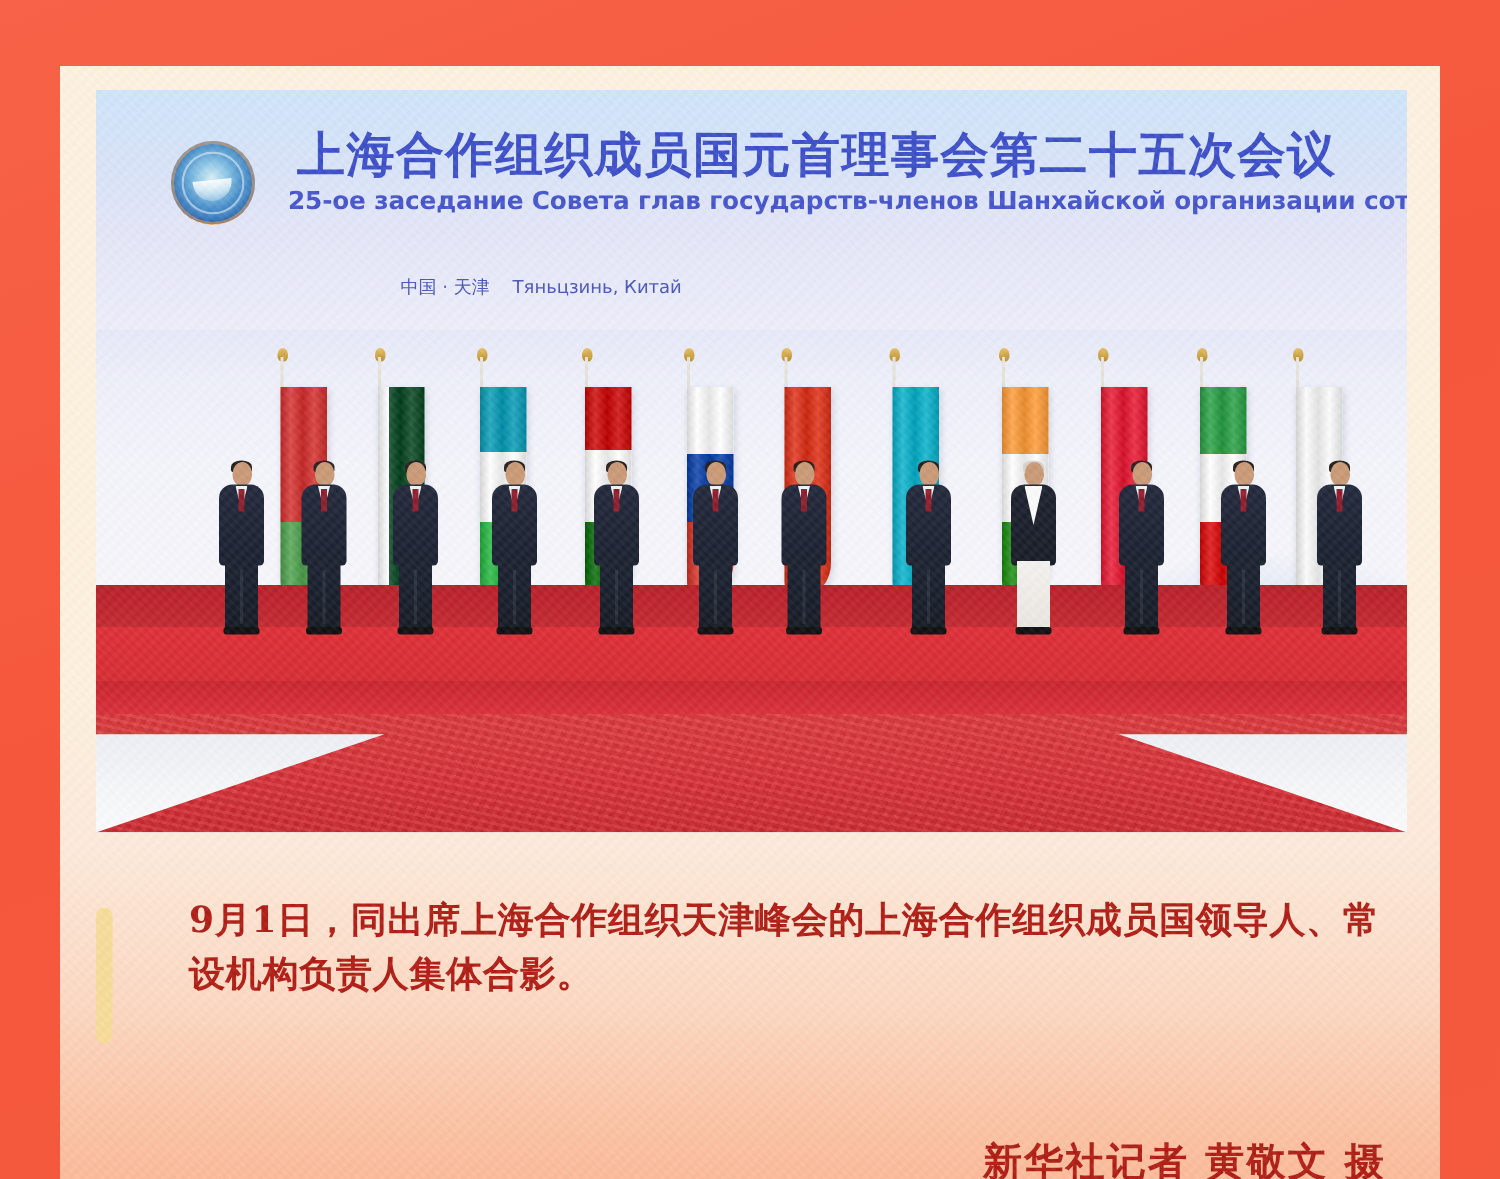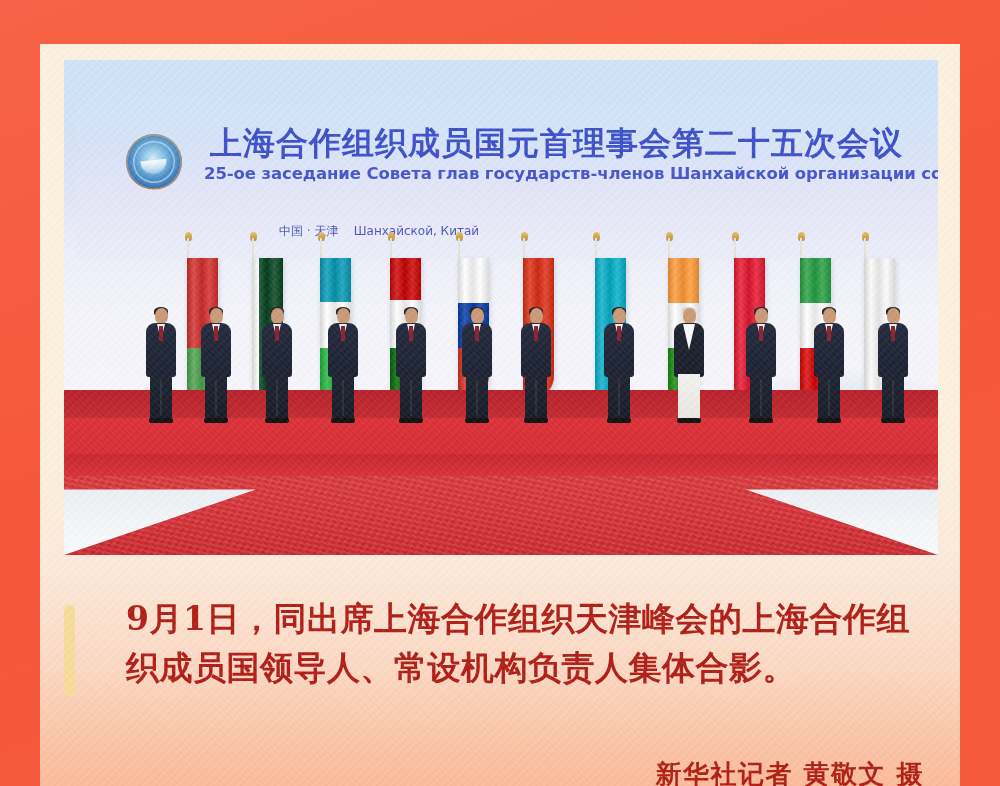--- a/index.html
+++ b/index.html
@@ -96,25 +96,24 @@
     width: 120px;
     height: 88px;
     background:
       radial-gradient(ellipse 110px 52px at 30% 120%, rgba(126,190,226,.85), rgba(126,190,226,0) 72%),
       radial-gradient(ellipse 70px 40px at 80% 130%, rgba(150,205,232,.6), rgba(150,205,232,0) 72%);
   }
 
   
   .sign {
     position: absolute;
-    left: 12px; top: 0; right: 0;
+    left: 0; top: 0; right: 0;
     height: 160px;
     background: linear-gradient(180deg,
       #cfe5fa 0%, #d8e3f8 30%, #e4e6f8 60%, #edeefa 100%);
-    margin-top: 40px;
   }
 
   .sign-emblem {
     position: absolute;
     left: 50px;
     top: 34px;
     width: 56px;
     height: 56px;
     border-radius: 50%;
     background:
@@ -383,21 +382,21 @@
     height: 91px;
     border-radius: 6px;
     background: #f7dc9a;
   }
   #caption-text {
     position: absolute;
     left: 62px;
     top: 6px;
     right: 10px;
     font-family: "DejaVu Serif", "Liberation Serif", serif;
-    font-size: 33px;
+    font-size: 24px;
     font-weight: 700;
     line-height: 1.48;
     color: #b01e16;
     letter-spacing: 0.5px;
   }
   #byline {
     position: absolute;
     right: 14px;
     top: 168px;
     font-family: "DejaVu Serif", "Liberation Serif", serif;
@@ -422,21 +421,21 @@
         <div class="mountains-right"></div>
       </div>
 
       <div class="sign">
         <div class="sign-emblem"></div>
         <div class="sign-title">上海合作组织成员国元首理事会第二十五次会议</div>
         <div class="sign-subtitle">25-ое заседание Совета глав государств-членов Шанхайской организации сотрудничества</div>
         <div class="sign-location">
           <span>中国 · 天津</span>
           &nbsp;&nbsp;
-          <span>Шанхайской, Китай</span>
+          <span>Тяньцзинь, Китай</span>
         </div>
       </div>
 
       <div class="flags">
 
         <div class="flag" style="left:107px">
           <div class="finial"></div>
           <div class="pole"></div>
           <div class="cloth" style="background:linear-gradient(180deg,#d32a28 0%,#d32a28 66%,#4aa04a 66%,#4aa04a 100%)"></div>
         </div>

